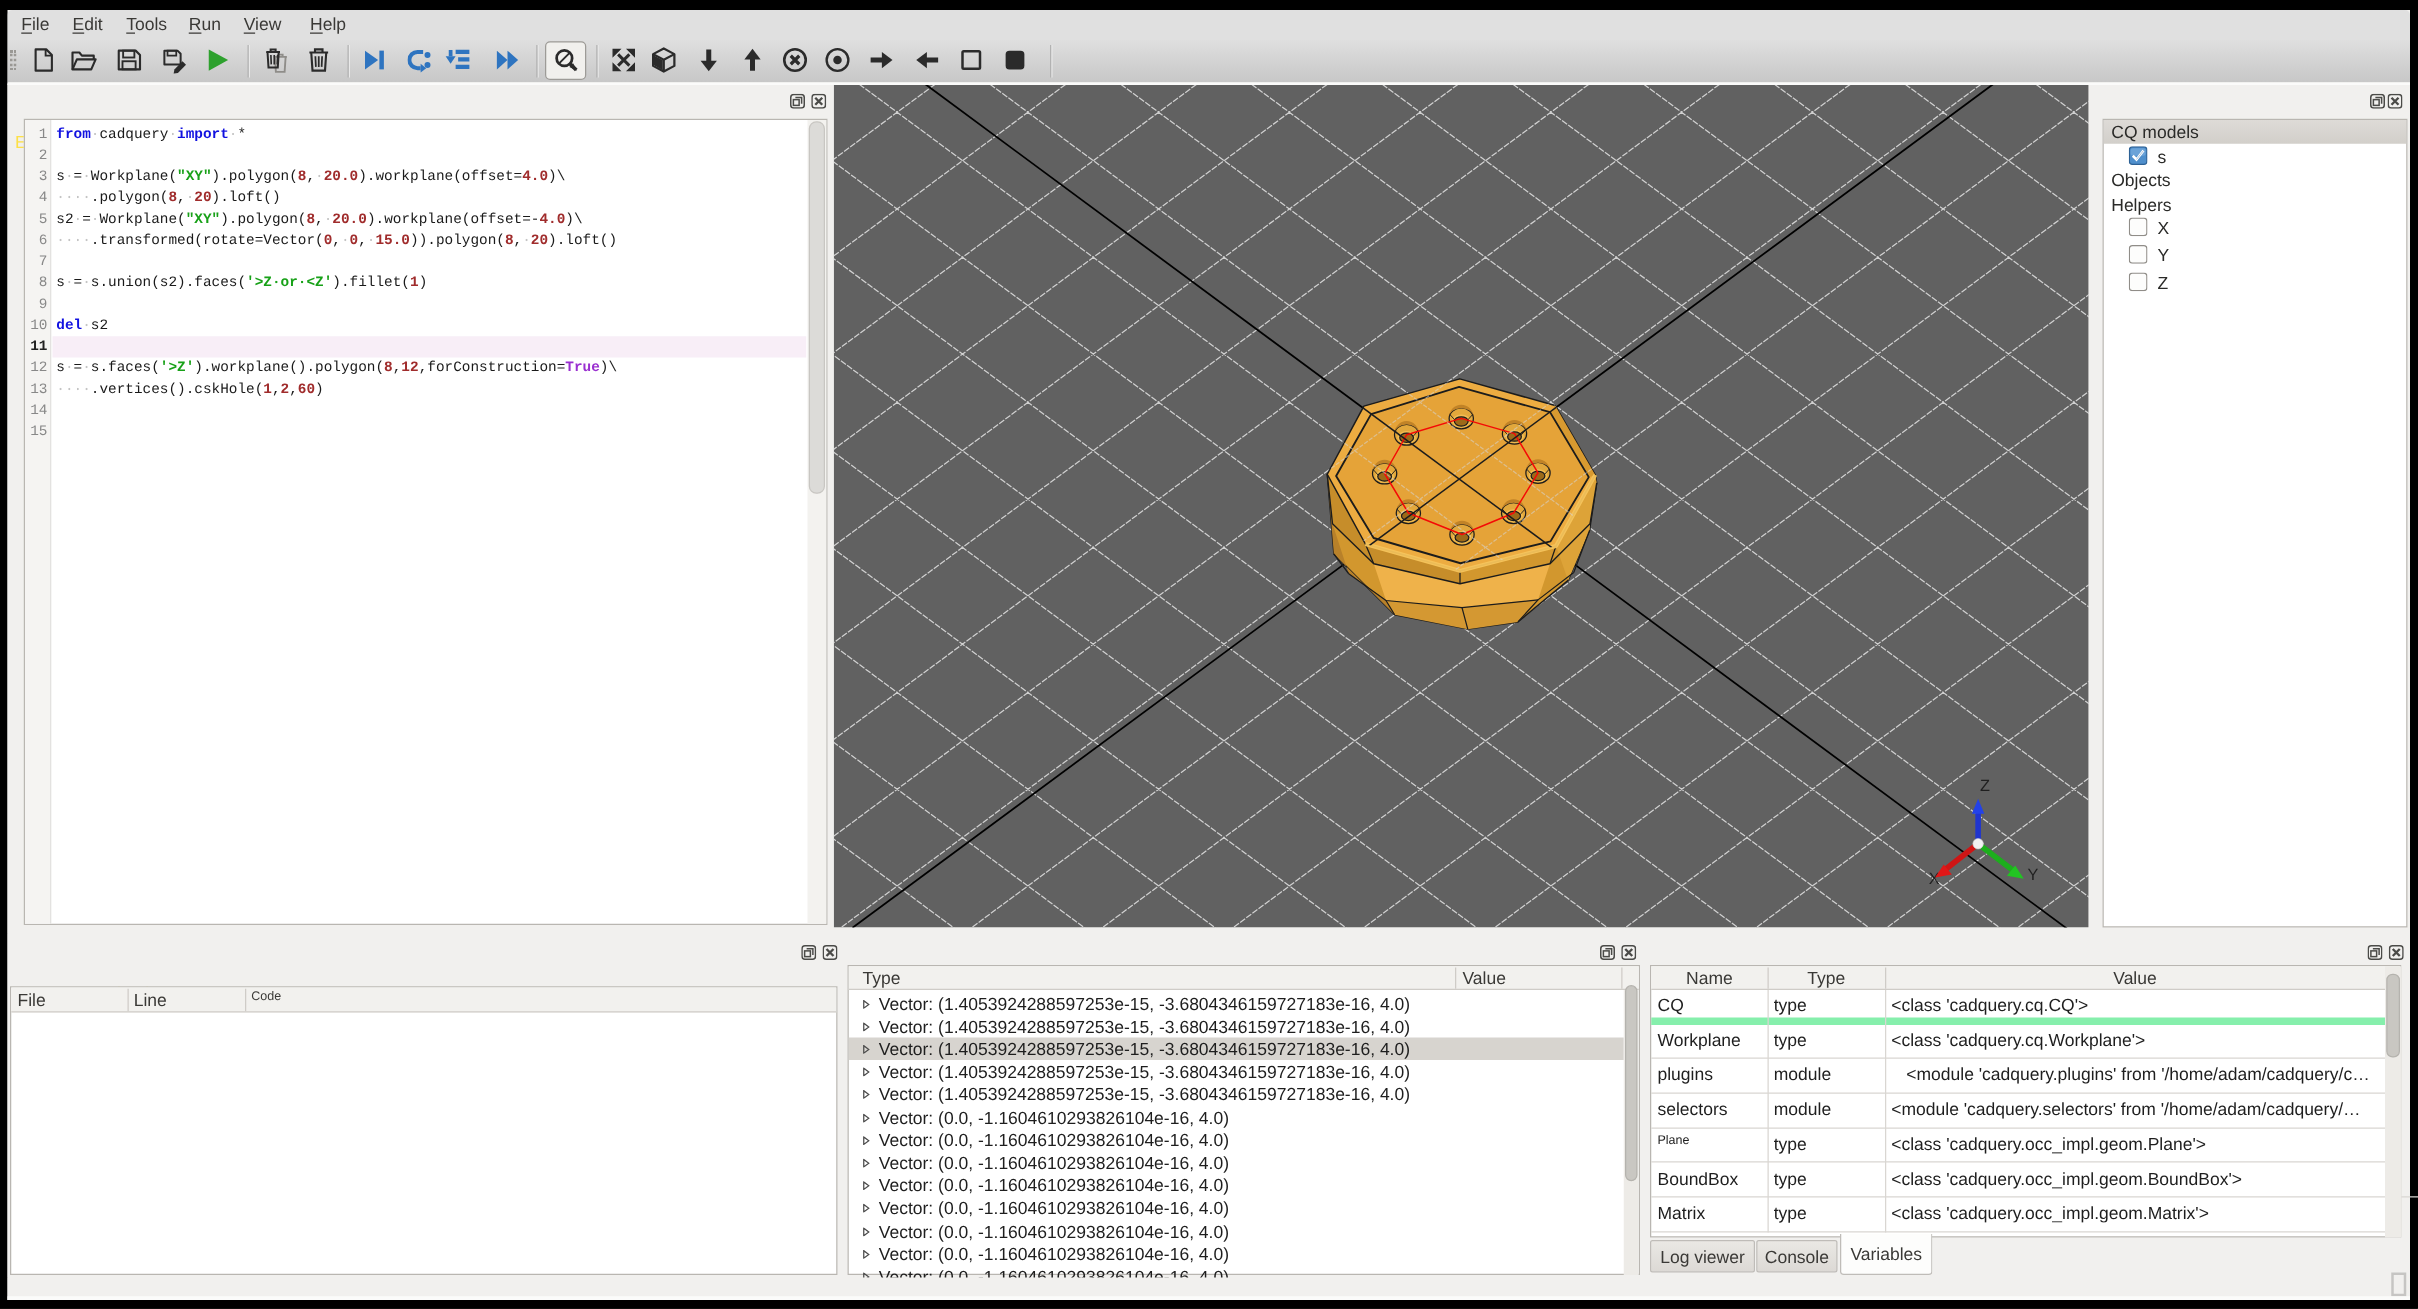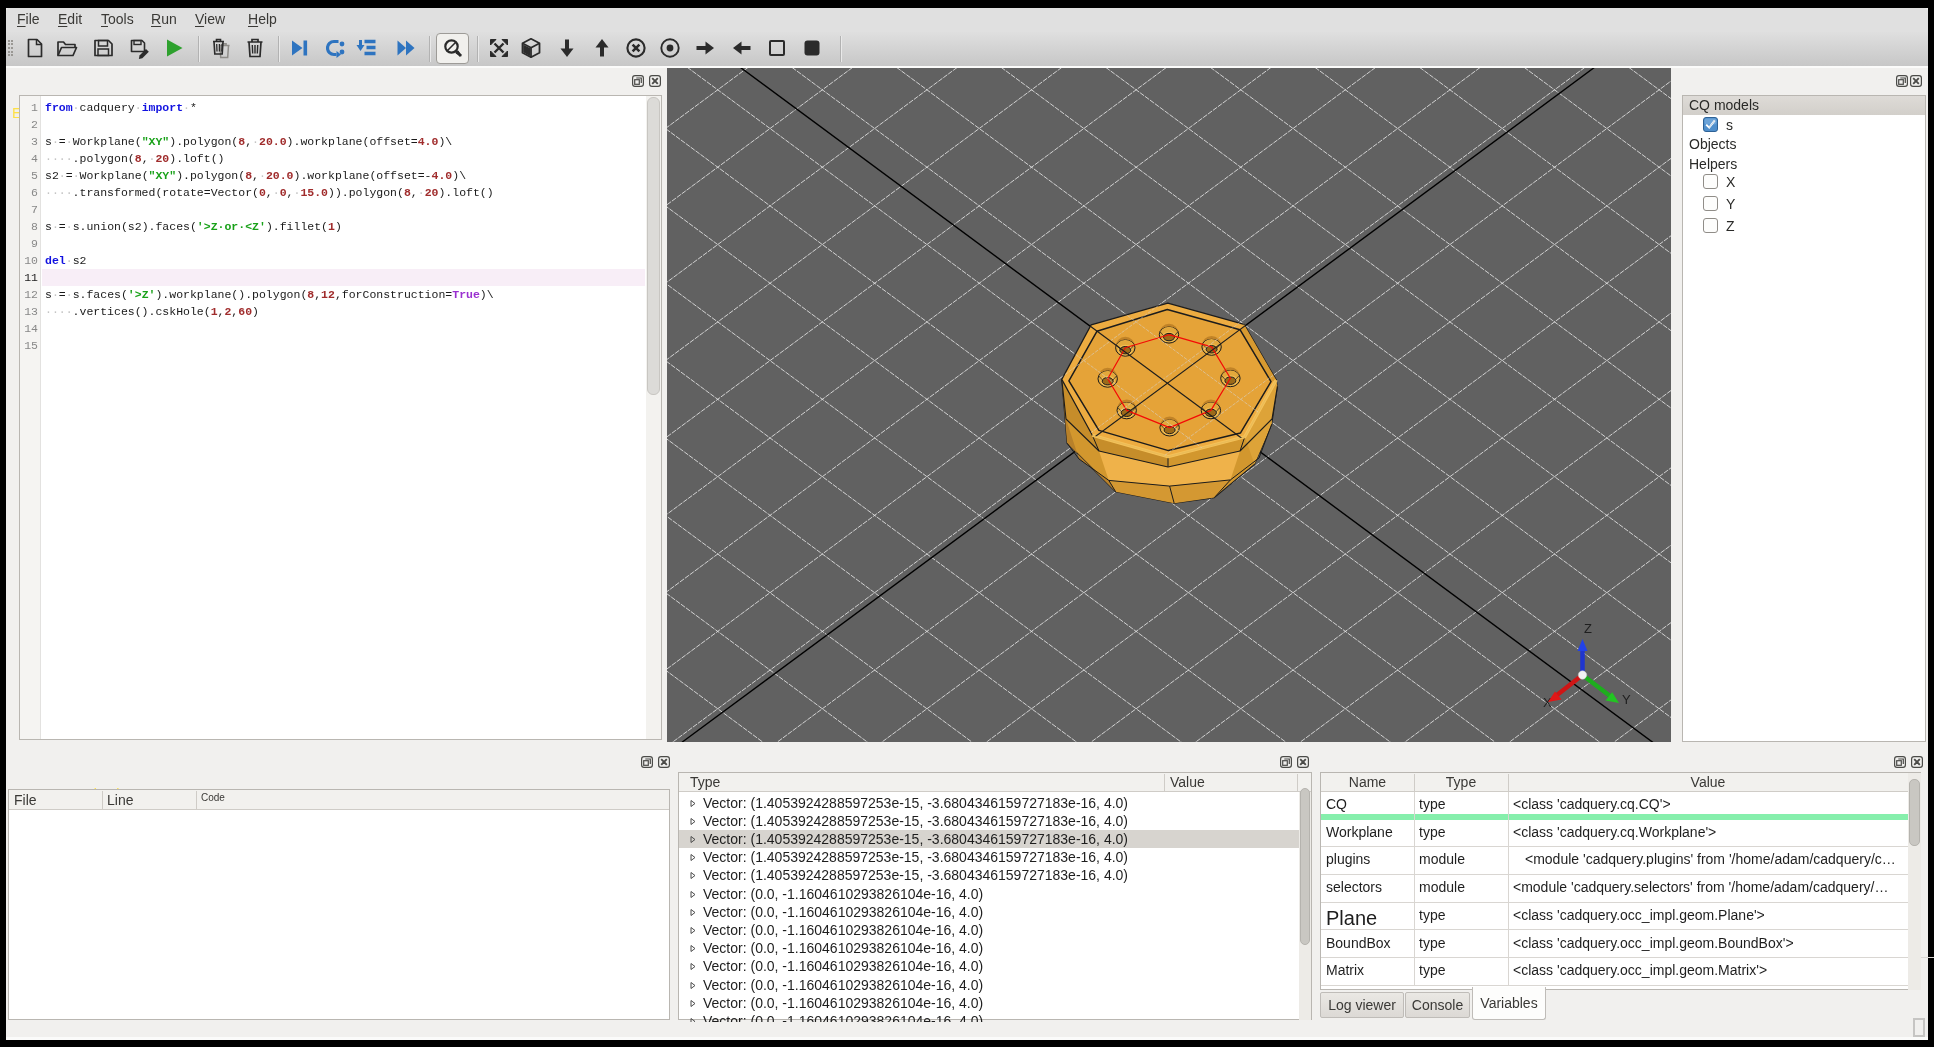--- a/index.html
+++ b/index.html
@@ -14,21 +14,21 @@
 .hdr { position:absolute; background:#f2f1ee; border-bottom:1px solid #cfccc7; font-size:14px; color:#3a3936; }
 .cl { height:17px; }
 #code { position:absolute; left:45px; top:99px; font-family:"Liberation Mono",monospace; font-size:11.5px; line-height:17px; color:#1a1a1a; white-space:pre; }
 #code i { font-style:normal; color:#c4c4c4; }
 #code b { font-weight:bold; }
 #code b.k { color:#1212e0; }
 #code b.s { color:#18a118; }
 #code b.n { color:#a02c2c; }
 #code b.t { color:#9a30d0; }
 #gnums { position:absolute; left:20px; top:99px; width:18px; text-align:right; font-family:"Liberation Mono",monospace; font-size:11.5px; line-height:17px; color:#888; }
-#gnums .cur { color:#222; font-weight:normal; }
+#gnums .cur { color:#222; font-weight:bold; }
 .tabt { position:absolute; font-size:14px; color:#3a3936; text-align:center; }
 </style></head><body>
 <div class="abs" id="win"></div>
 <div class="abs" style="left:6px;top:8px;width:1922px;height:58px;overflow:hidden">
   <div class="abs" id="menubar"></div>
   <div class="abs" id="toolbar"></div>
 </div>
 <span class="mi" style="left:17px;top:11px"><u>F</u>ile</span>
 <span class="mi" style="left:58px;top:11px"><u>E</u>dit</span>
 <span class="mi" style="left:101px;top:11px"><u>T</u>ools</span>
@@ -481,21 +481,21 @@
     <div class="abs" style="left:5px;top:4px;font-size:14px;color:#1e1e1e">plugins</div>
     <div class="abs" style="left:98px;top:4px;font-size:14px;color:#1e1e1e">module</div>
     <div class="abs" style="left:204px;top:4px;font-size:14px;color:#1e1e1e;white-space:nowrap;width:393px;overflow:hidden">&lt;module 'cadquery.plugins' from '/home/adam/cadquery/c…</div>
   </div>
 <div class="abs" style="left:1321px;top:875.1px;width:587px;height:27.7px;border-bottom:1px solid #d9d6d2;overflow:hidden">
     <div class="abs" style="left:5px;top:4px;font-size:14px;color:#1e1e1e">selectors</div>
     <div class="abs" style="left:98px;top:4px;font-size:14px;color:#1e1e1e">module</div>
     <div class="abs" style="left:192px;top:4px;font-size:14px;color:#1e1e1e;white-space:nowrap;width:393px;overflow:hidden">&lt;module 'cadquery.selectors' from '/home/adam/cadquery/…</div>
   </div>
 <div class="abs" style="left:1321px;top:902.8px;width:587px;height:27.7px;border-bottom:1px solid #d9d6d2;overflow:hidden">
-    <div class="abs" style="left:5px;top:4px;font-size:20px;color:#1e1e1e">Plane</div>
+    <div class="abs" style="left:5px;top:4px;font-size:10px;color:#1e1e1e">Plane</div>
     <div class="abs" style="left:98px;top:4px;font-size:14px;color:#1e1e1e">type</div>
     <div class="abs" style="left:192px;top:4px;font-size:14px;color:#1e1e1e;white-space:nowrap;width:393px;overflow:hidden">&lt;class 'cadquery.occ_impl.geom.Plane'&gt;</div>
   </div>
 <div class="abs" style="left:1321px;top:930.5px;width:667px;height:27.7px;border-bottom:1px solid #d9d6d2;overflow:hidden">
     <div class="abs" style="left:5px;top:4px;font-size:14px;color:#1e1e1e">BoundBox</div>
     <div class="abs" style="left:98px;top:4px;font-size:14px;color:#1e1e1e">type</div>
     <div class="abs" style="left:192px;top:4px;font-size:14px;color:#1e1e1e;white-space:nowrap;width:393px;overflow:hidden">&lt;class 'cadquery.occ_impl.geom.BoundBox'&gt;</div>
   </div>
 <div class="abs" style="left:1321px;top:958.2px;width:587px;height:27.7px;border-bottom:1px solid #d9d6d2;overflow:hidden">
     <div class="abs" style="left:5px;top:4px;font-size:14px;color:#1e1e1e">Matrix</div>

